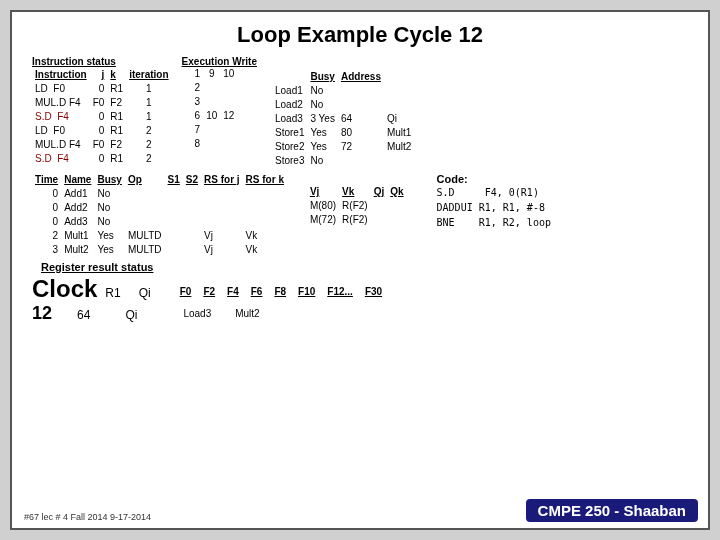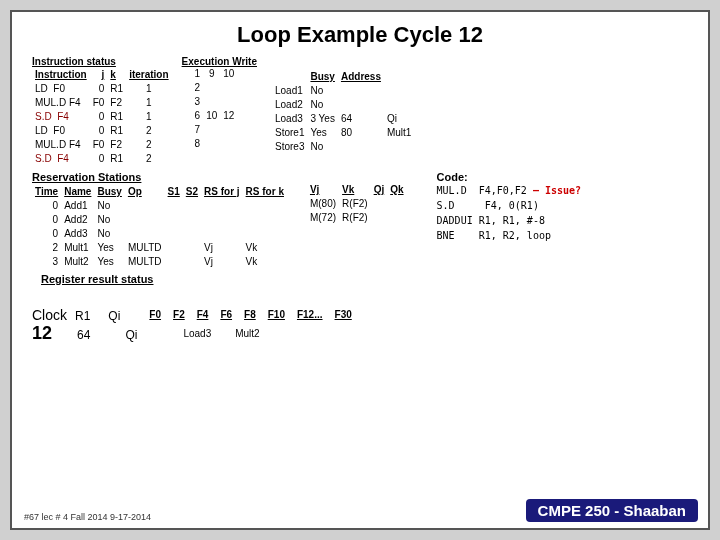--- a/index.html
+++ b/index.html
@@ -221,34 +221,39 @@
           <td>64</td>
           <td>Qi</td>
         </tr>
         <tr>
           <td>Store1</td>
           <td>Yes</td>
           <td>80</td>
           <td>Mult1</td>
         </tr>
         <tr>
+          <td>Store2</td>
+          <td>Yes</td>
+          <td>72</td>
+          <td>Mult2</td>
+        </tr>
+        <tr>
           <td>Store3</td>
           <td>No</td>
           <td></td>
           <td></td>
         </tr>
       </tbody>
         </table>
     </div>
   </div>
 
   <div style="margin-top:5px;">
     <div style="display:flex; gap:20px;">
       <div>
-        <div class="res-title">Reservation Stations</div>
         <table class="res-table">
           <tbody>
               <tr>
             <td class="underline bold">Time</td>
             <td class="underline bold">Name</td>
             <td class="underline bold">Busy</td>
             <td class="underline bold">Op</td>
             <td class="underline bold">S1</td>
             <td class="underline bold">S2</td>
             <td class="underline bold">RS for j</td>
@@ -347,33 +352,32 @@
             <td></td>
             <td></td>
           </tr>
         </tbody>
           </table>
       </div>
 
       <div style="padding-top: 0; margin-left: 10px;">
         <div class="bold">Code:</div>
         <div style="font-family: monospace; font-size: 10px; line-height: 1.5;">
-          <div>MUL.D&nbsp; F4,F0,F2 <span style="font-weight:bold; color:#c00;">– Issue?</span></div>
           <div>S.D&nbsp;&nbsp;&nbsp;&nbsp; F4, 0(R1)</div>
           <div>DADDUI R1, R1, #-8</div>
           <div>BNE&nbsp;&nbsp;&nbsp; R1, R2, loop</div>
         </div>
       </div>
     </div>
   </div>
 
   <div style="margin-top:4px;">
     <div class="reg-title">Register result status</div>
     <div style="display:flex; align-items:baseline; gap:8px; margin-top:2px;">
-      <span style="font-size:14px; font-weight:normal;margin-top:20px;">Clock</span>
+      <span style="font-size:24px; font-weight:bold;">Clock</span>
       <span style="font-size:12px;">R1</span>
       <span style="font-size:12px; padding-left:10px;">Qi</span>
       <span style="padding-left: 15px; font-size:11px;">
         <table style="display:inline-table; border-collapse:collapse; font-size:10px;">
           <tbody>
               <tr>
             <td style="padding:0 6px;" class="underline bold">F0</td>
             <td style="padding:0 6px;" class="underline bold">F2</td>
             <td style="padding:0 6px;" class="underline bold">F4</td>
             <td style="padding:0 6px;" class="underline bold">F6</td>

